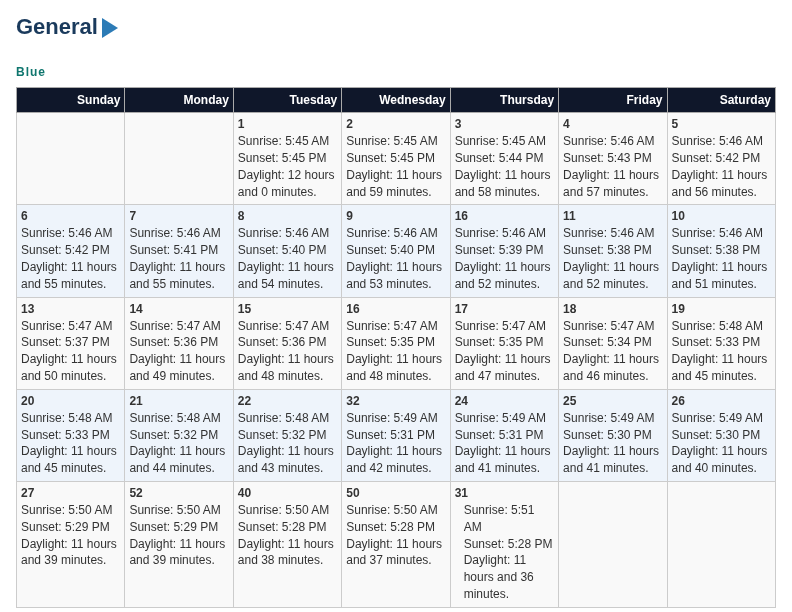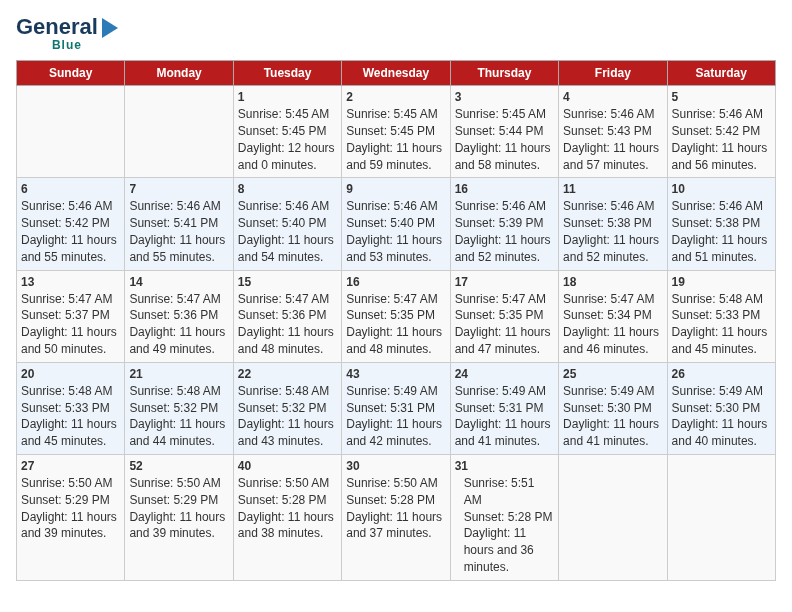--- a/index.html
+++ b/index.html
@@ -12,21 +12,22 @@
     }
     .header {
       display: flex;
       justify-content: space-between;
       align-items: flex-start;
       margin-bottom: 8px;
     }
     .logo {
       display: flex;
       flex-direction: column;
-      align-items: center;
+      align-items: flex-start;
+      gap: 27px;
     }
     .logo-text {
       font-size: 22px;
       font-weight: bold;
       color: #1a3a5c;
       line-height: 1;
     }
     .logo-arrow {
       width: 0; height: 0;
       border-top: 10px solid transparent;
@@ -57,25 +58,25 @@
     .subtitle {
       font-size: 15px;
       color: #333;
     }
     table {
       width: 100%;
       border-collapse: collapse;
       table-layout: fixed;
     }
     thead tr th {
-      background: #b91c1c;
+      background: #0f172a;
       color: #fff;
       font-size: 12px;
       padding: 5px 4px;
-      text-align: center;
+      text-align: right;
       border: 1px solid #aaa;
     }
     tbody tr td {
       border: 1px solid #ccc;
       vertical-align: top;
       padding: 4px;
       font-size: 10px;
       color: #333;
       height: 90px;
     }
@@ -262,21 +263,21 @@
 Sunset: 5:32 PM
 Daylight: 11 hours and 44 minutes.</div>
         </td>
         <td>
           <span class="day-num">22</span>
           <div class="cell-text" style="white-space: pre-line;">Sunrise: 5:48 AM
 Sunset: 5:32 PM
 Daylight: 11 hours and 43 minutes.</div>
         </td>
         <td>
-          <span class="day-num">43</span>
+          <span class="day-num">32</span>
           <div class="cell-text" style="white-space: pre-line;">Sunrise: 5:49 AM
 Sunset: 5:31 PM
 Daylight: 11 hours and 42 minutes.</div>
         </td>
         <td>
           <span class="day-num">24</span>
           <div class="cell-text" style="white-space: pre-line;">Sunrise: 5:49 AM
 Sunset: 5:31 PM
 Daylight: 11 hours and 41 minutes.</div>
         </td>
@@ -306,21 +307,21 @@
 Sunset: 5:29 PM
 Daylight: 11 hours and 39 minutes.</div>
         </td>
         <td>
           <span class="day-num">40</span>
           <div class="cell-text" style="white-space: pre-line;">Sunrise: 5:50 AM
 Sunset: 5:28 PM
 Daylight: 11 hours and 38 minutes.</div>
         </td>
         <td>
-          <span class="day-num">30</span>
+          <span class="day-num">50</span>
           <div class="cell-text" style="white-space: pre-line;">Sunrise: 5:50 AM
 Sunset: 5:28 PM
 Daylight: 11 hours and 37 minutes.</div>
         </td>
         <td>
           <span class="day-num">31</span>
           <div class="cell-text" style="white-space: pre-line; margin-left: 9px;">Sunrise: 5:51 AM
 Sunset: 5:28 PM
 Daylight: 11 hours and 36 minutes.</div>
         </td>

